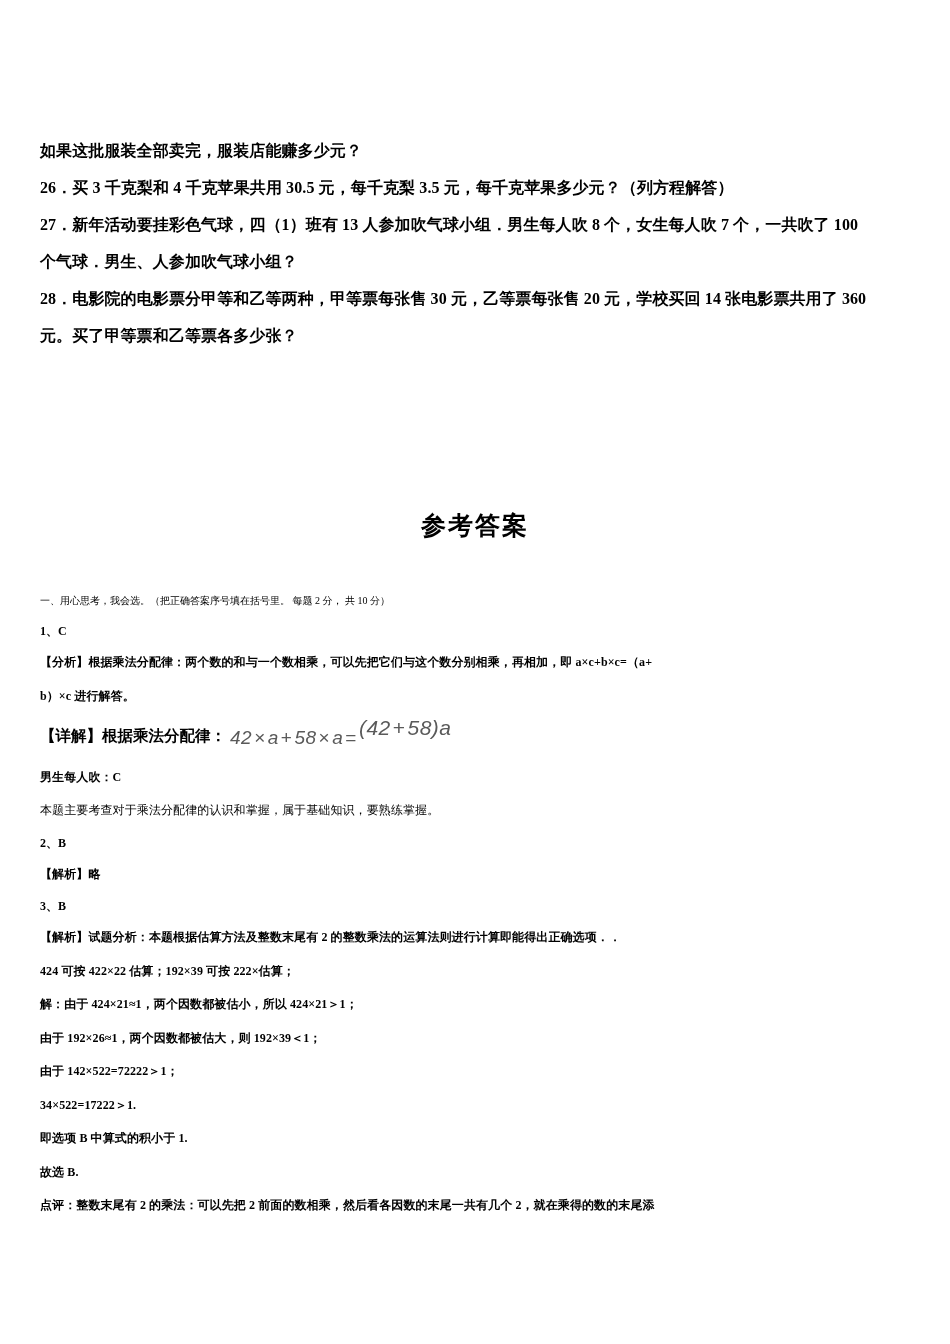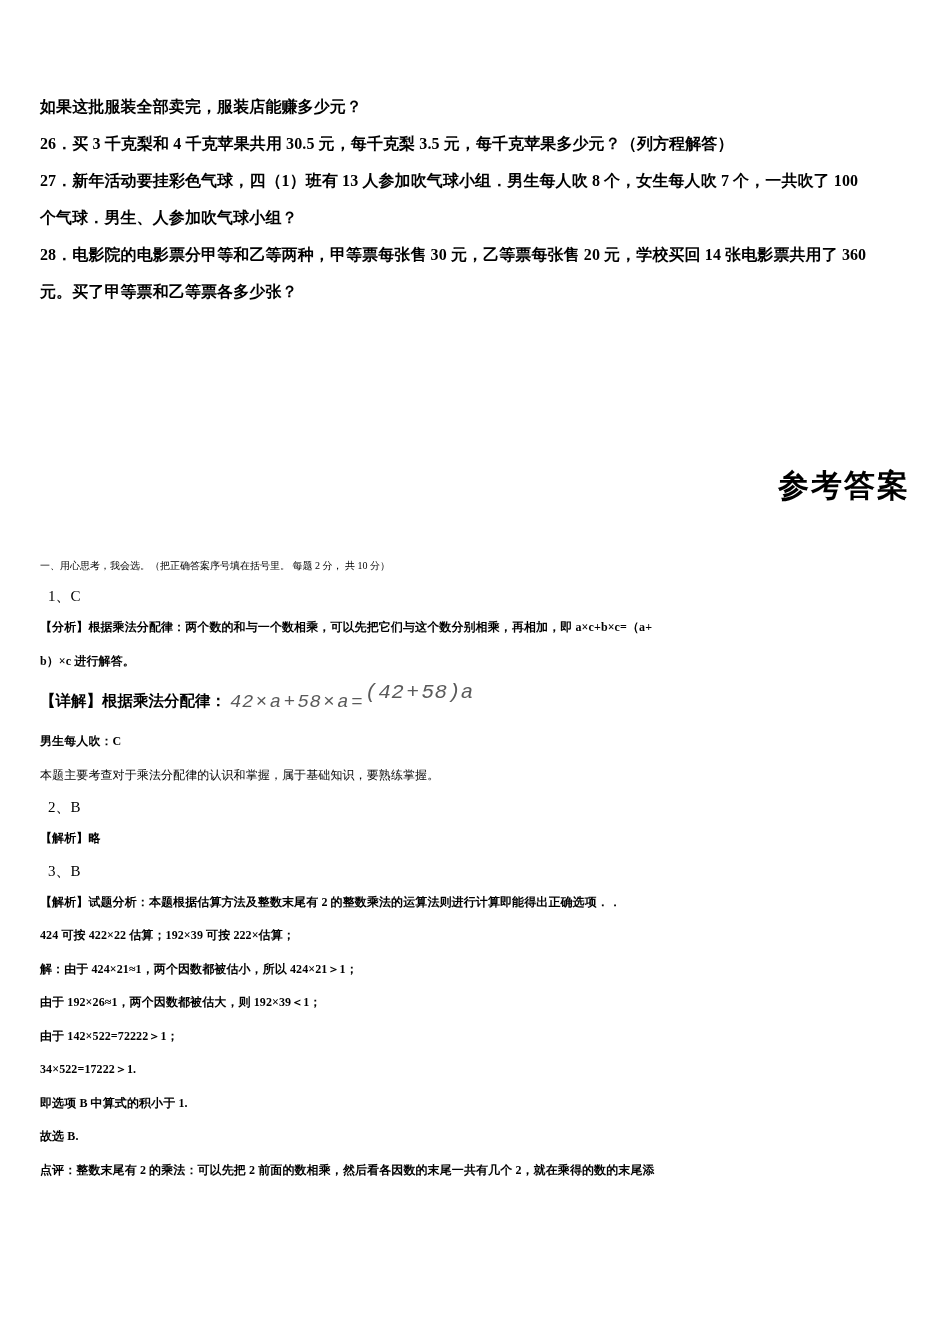--- a/index.html
+++ b/index.html
@@ -30,32 +30,33 @@
     line-height: 35px;
     letter-spacing: 0.1px;
     white-space: nowrap;
     font-weight: 700;
   }
   .line.normal { font-weight: 400; }
 
   
   .questions {
     padding-top: 88px;
+    margin-top: 44px;
   }
   .questions .line {
     font-size: 16px;
     line-height: 37px;
     font-weight: 700;
   }
 
   
   .answer-title {
     margin-top: 155px;
-    text-align: right;
-    font-size: 31px;
+    text-align: center;
+    font-size: 25px;
     font-weight: 700;
     letter-spacing: 2px;
     font-family: "Liberation Sans", "DejaVu Sans", sans-serif;
   }
 
   
   .answers {
     margin-top: 44px;
   }
   .answers .line {
@@ -63,39 +64,38 @@
     line-height: 33.5px;
   }
 
   .sec-head {
     font-size: 10px;
     line-height: 30px;
     font-weight: 400;
     white-space: nowrap;
   }
   .q-key {
-    font-size: 15px;
+    font-size: 12px;
     line-height: 30px;
-    font-weight: 400;
+    font-weight: 700;
     white-space: nowrap;
-    margin-left: 8px;
   }
 
   
   .formula-line {
     display: block;
     font-size: 15.5px;
     line-height: 46px;
     font-weight: 700;
     white-space: nowrap;
   }
   .formula {
     display: inline-block;
     vertical-align: middle;
-    font-family: Liberation Mono, monospace;
+    font-family: Liberation Sans, sans-serif;
     font-style: italic;
     font-weight: 400;
     color: #5a5a5a;
     font-size: 19px;
     letter-spacing: 0.5px;
     margin-left: 4px;
   }
   .formula .op { font-style: normal; padding: 0 2px; }
   .formula .rhs {
     display: inline-block;

